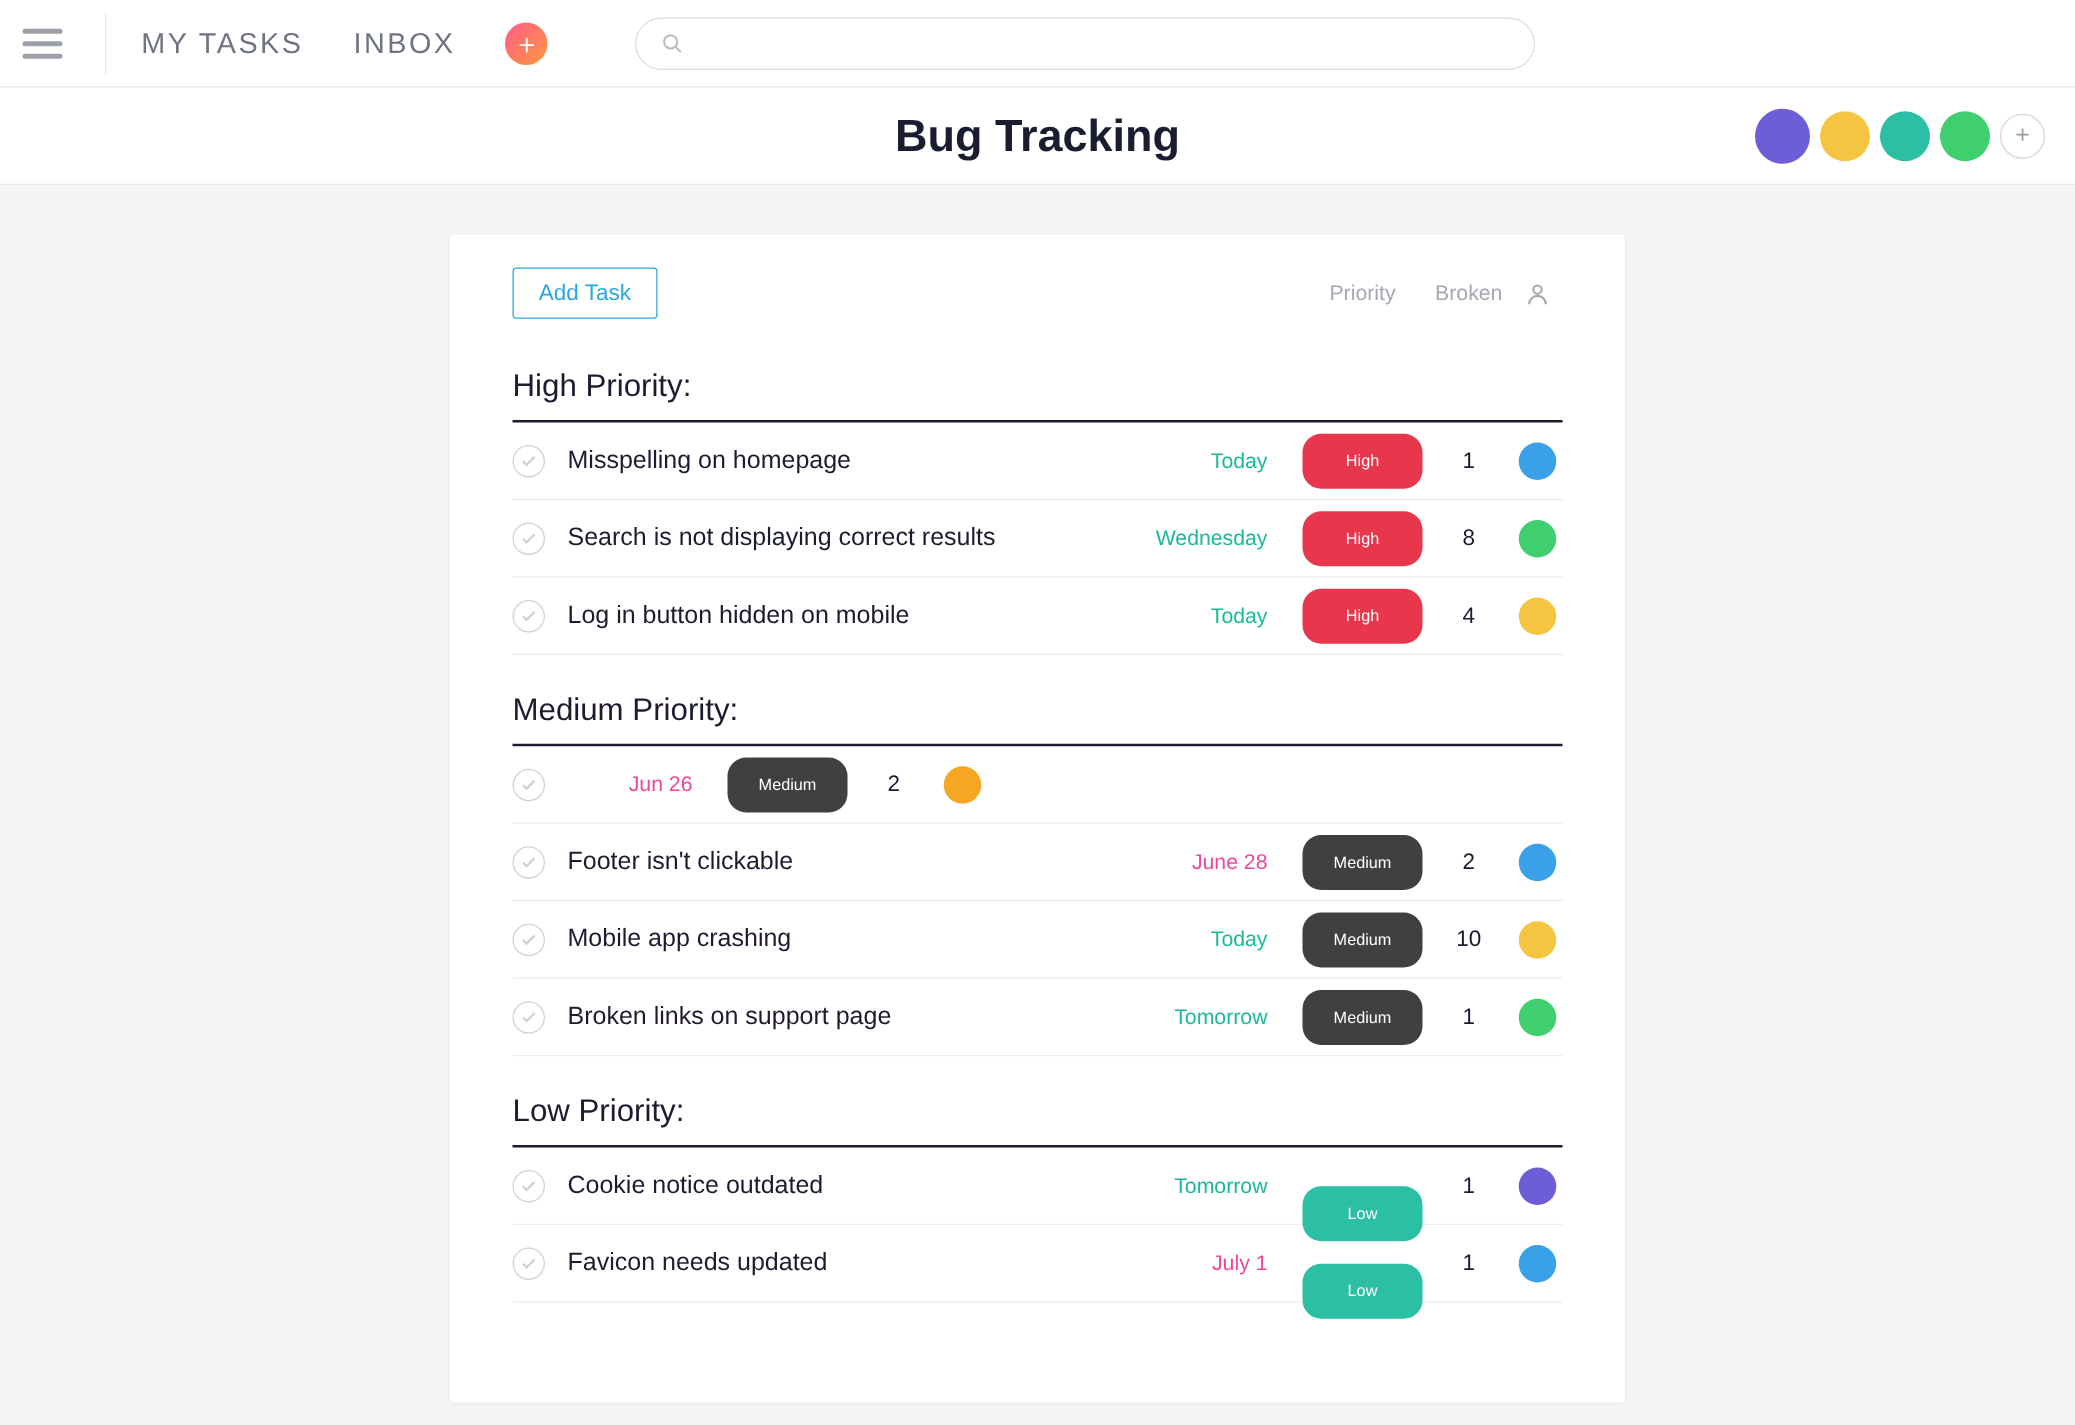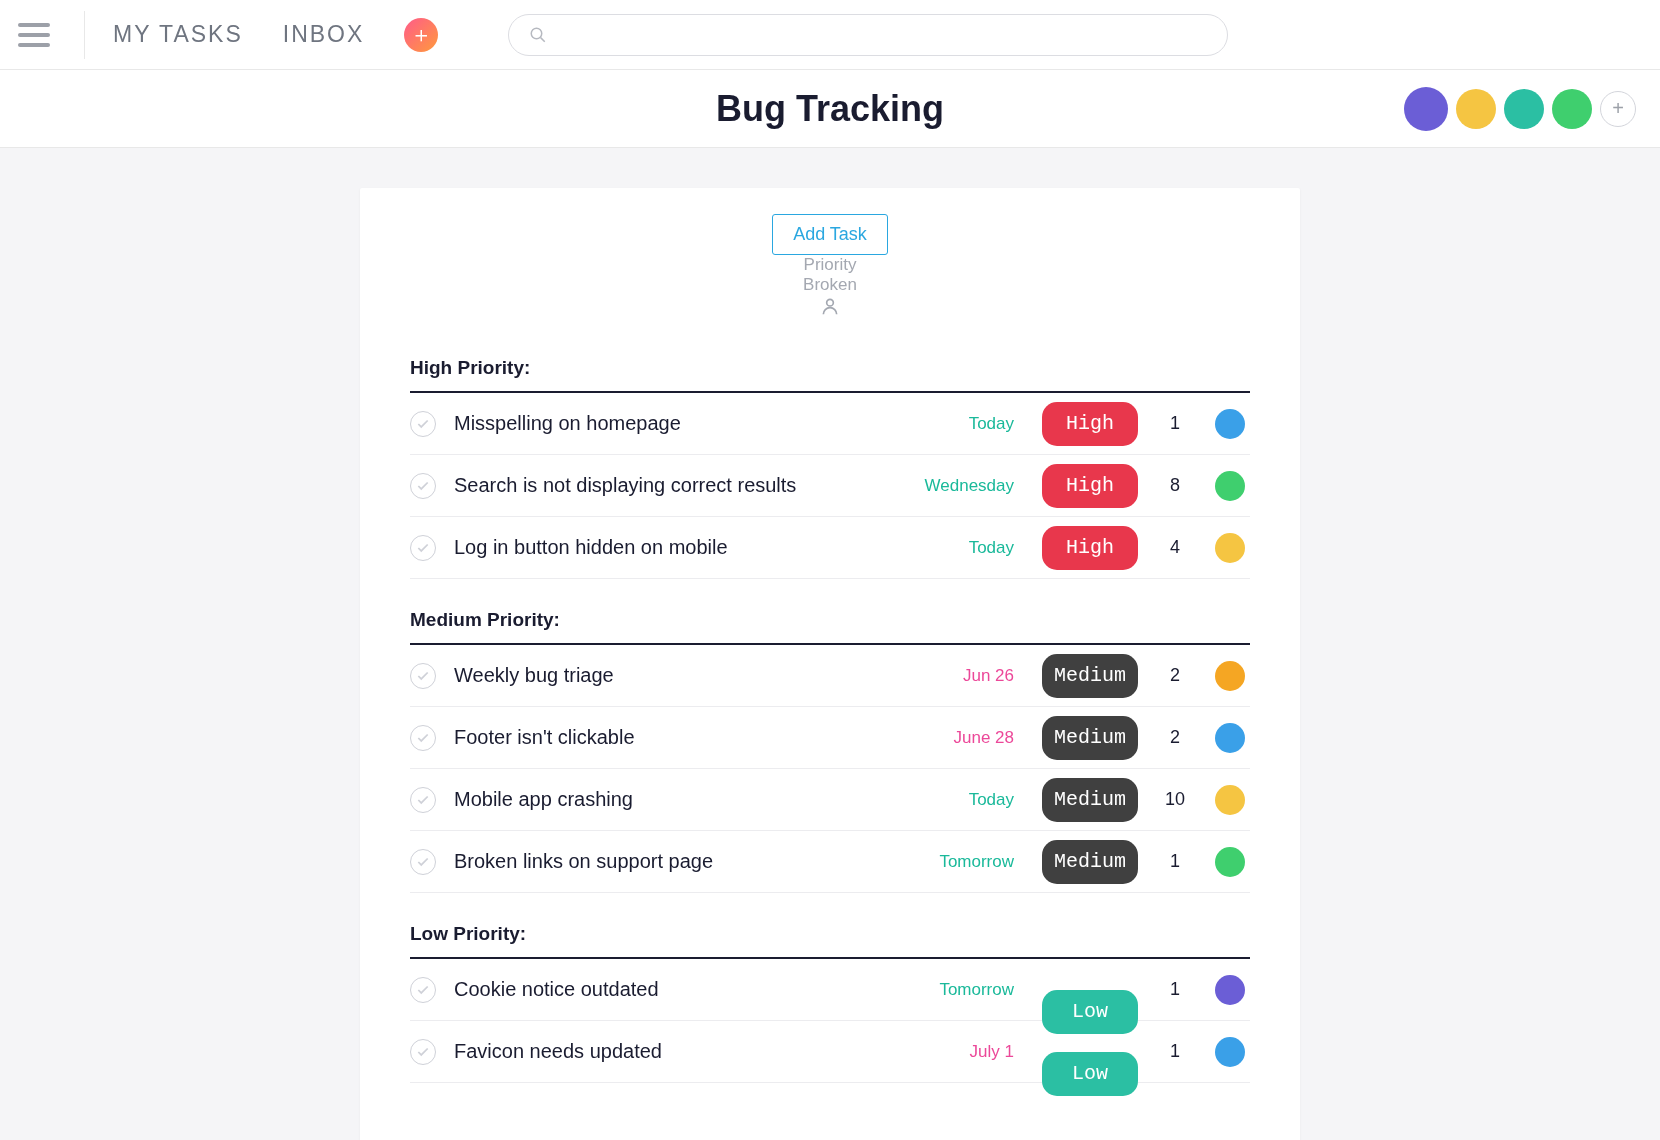--- a/index.html
+++ b/index.html
@@ -100,21 +100,20 @@
     background: #fff;
     width: 940px;
     min-height: 760px;
     box-shadow: 0 1px 3px rgba(0,0,0,0.05);
     border-radius: 2px;
     padding: 26px 50px 50px 50px;
   }
   .card-top {
     display: flex; align-items: center;
     margin-bottom: 40px;
-    flex-direction: column;
   }
   .btn-outline {
     border: 1.5px solid #2aa7e0;
     color: #2aa7e0;
     background: #fff;
     font-size: 18px;
     font-weight: 500;
     padding: 9px 20px;
     border-radius: 3px;
     cursor: pointer;
@@ -125,21 +124,21 @@
   }
   .col-priority { width: 100px; }
   .col-hours { width: 70px; }
   .col-user { width: 40px; display: flex; justify-content: center; align-items: center; }
   .col-user svg { width: 20px; height: 22px; color: #a4a8b1; }
 
   .group {
     margin-bottom: 30px;
   }
   .group h3 {
-    font-size: 19px; font-weight: 700; color: #1a1c30;
+    font-size: 25px; font-weight: 400; color: #1a1c30;
     border-bottom: 2px solid #1a1c30;
     padding-bottom: 12px;
     margin-bottom: 0;
   }
   .task-row {
     display: flex; align-items: center;
     border-bottom: 1px solid #ececef;
     height: 62px;
   }
   .check {
@@ -152,21 +151,21 @@
     font-size: 20px; color: #1a1c30; flex: 1; cursor: pointer;
   }
   .task-due {
     font-size: 17px; width: 126px; text-align: right; padding-right: 26px;
   }
   .due-soon { color: #1ab99a; }
   .due-normal { color: #ec4899; }
   .pill {
     width: 96px; height: 44px; border-radius: 15px;
     display: flex; align-items: center; justify-content: center;
-    color: #fff; font-size: 20px; font-family: Liberation Mono, monospace;
+    color: #fff; font-size: 13px;
   }
   .pill-col { width: 100px; display:flex; justify-content:center; }
   .hours-col { width: 70px; text-align: center; font-size: 18px; color: #1a1c30; }
   .user-col { width: 40px; display: flex; justify-content: center; }
   .p-High { background: #e8374c; }
   .p-Medium { background: #404040; }
   .p-Low { background: #2bbfa3; margin-top: 44px; }
 
   
   .c-purple { background: #6b5ed6; }
@@ -278,21 +277,20 @@
           </div>
         </div>
         <div class="group">
           <h3>Medium Priority:</h3>
           <div class="task-row">
             <div class="check">
               <svg viewBox="0 0 24 24" fill="none" stroke="currentColor" stroke-width="3">
                 <polyline points="4 12 9 17 20 6"></polyline>
               </svg>
             </div>
-            <div class="task-name">Weekly bug triage</div>
             <div class="task-due due-normal">Jun 26</div>
             <div class="pill-col">
               <div class="pill p-Medium">Medium</div>
             </div>
             <div class="hours-col">2</div>
             <div class="user-col">
               <div class="avatar sm c-orange"></div>
             </div>
           </div>
           <div class="task-row">

